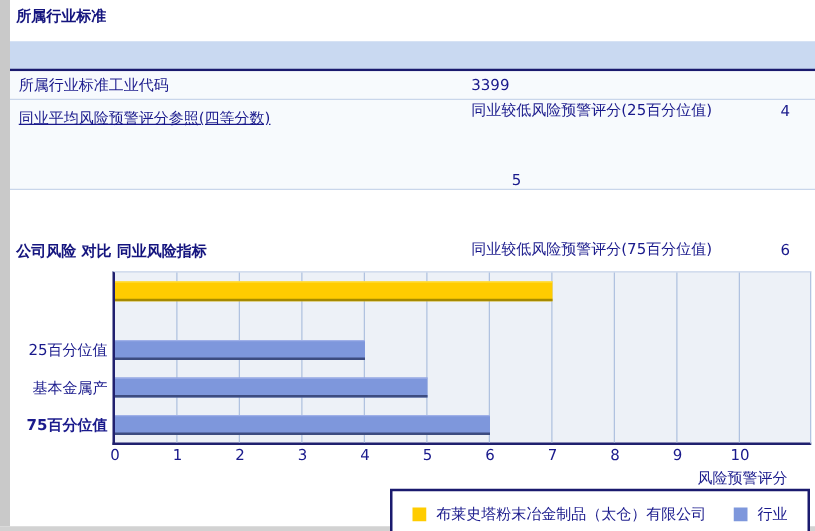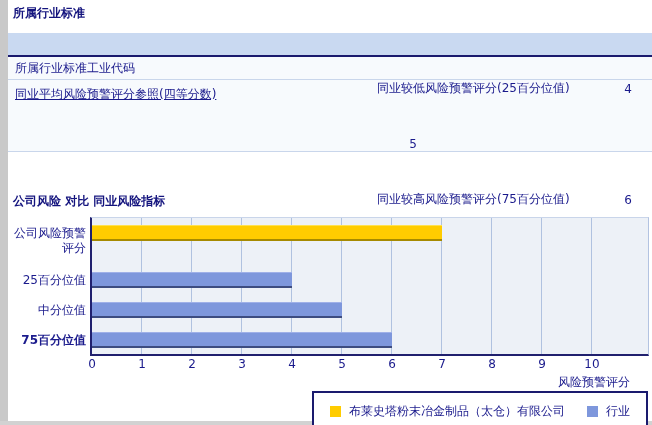--- a/index.html
+++ b/index.html
@@ -52,45 +52,45 @@
 
 <div class="left-strip"></div>
 <div class="bottom-strip"></div>
 
 <div id="sec1-title" class="sec-title">所属行业标准</div>
 
 <div class="table">
   <div class="thead"></div>
   <div class="trow">
     <div class="tlabel">所属行业标准工业代码</div>
+    <div class="tvalue">3399</div>
   </div>
   <div class="trow trow-tall">
     <div class="tlabel">同业平均风险预警评分参照(四等分数)</div>
     <div class="subtable">
       <div class="subrow">
         <div class="sublabel">同业较低风险预警评分(25百分位值)</div>
         <div class="subvalue">4</div>
       </div>
       <div class="subrow">
         <div class="subvalue">5</div>
       </div>
       <div class="subrow">
-        <div class="sublabel">同业较高风险预警评分(75百分位值)</div>
+        <div class="sublabel">同业较低风险预警评分(75百分位值)</div>
         <div class="subvalue">6</div>
       </div>
     </div>
   </div>
 </div>
 
 <div id="sec2-title" class="sec-title">公司风险 对比 同业风险指标</div>
 
 <div class="cat-labels">
-    <div class="cat-label" style="top: 9px;">公司风险预警评分</div>
     <div class="cat-label" style="top: 56px; margin-left: 32px;">25百分位值</div>
-    <div class="cat-label" style="top: 86px;">中分位值</div>
+    <div class="cat-label" style="top: 86px;">基本金属产</div>
     <div class="cat-label" style="top: 116px; font-weight: bold;">75百分位值</div>
   </div>
 <div class="plot">
     <div class="gridline" style="left: 49px;"></div>
     <div class="gridline" style="left: 99px;"></div>
     <div class="gridline" style="left: 149px;"></div>
     <div class="gridline" style="left: 199px;"></div>
     <div class="gridline" style="left: 249px;"></div>
     <div class="gridline" style="left: 299px;"></div>
     <div class="gridline" style="left: 349px;"></div>

